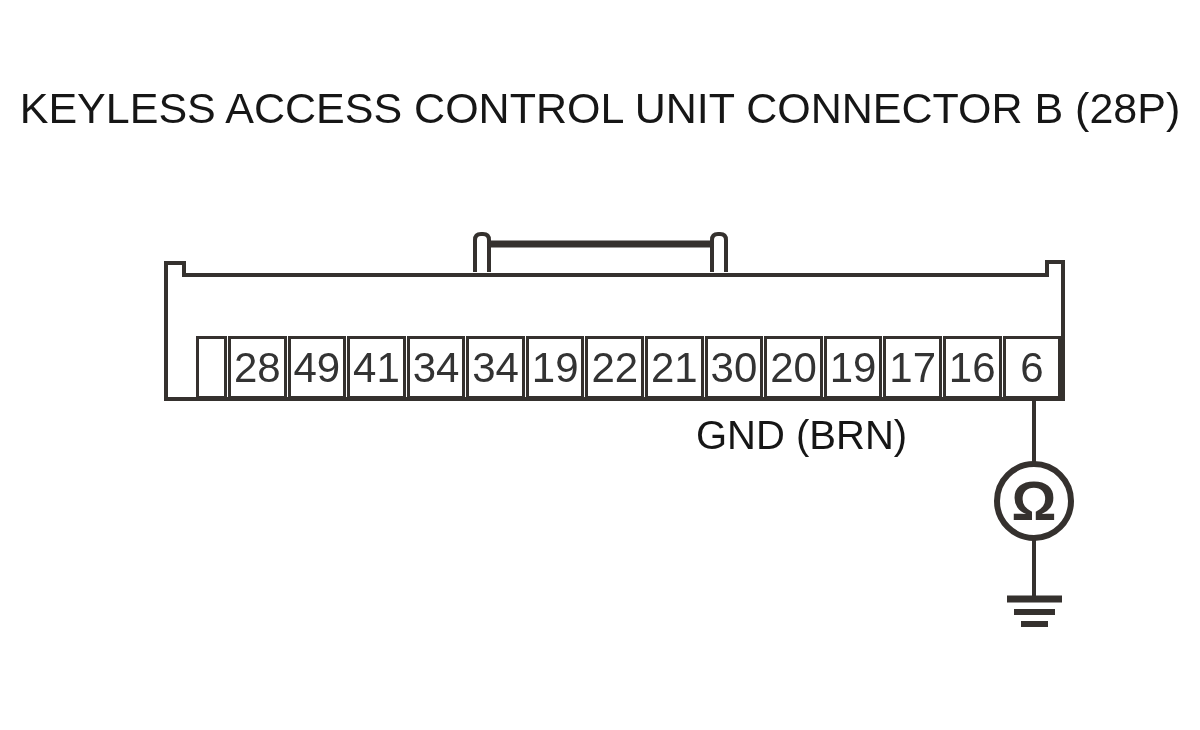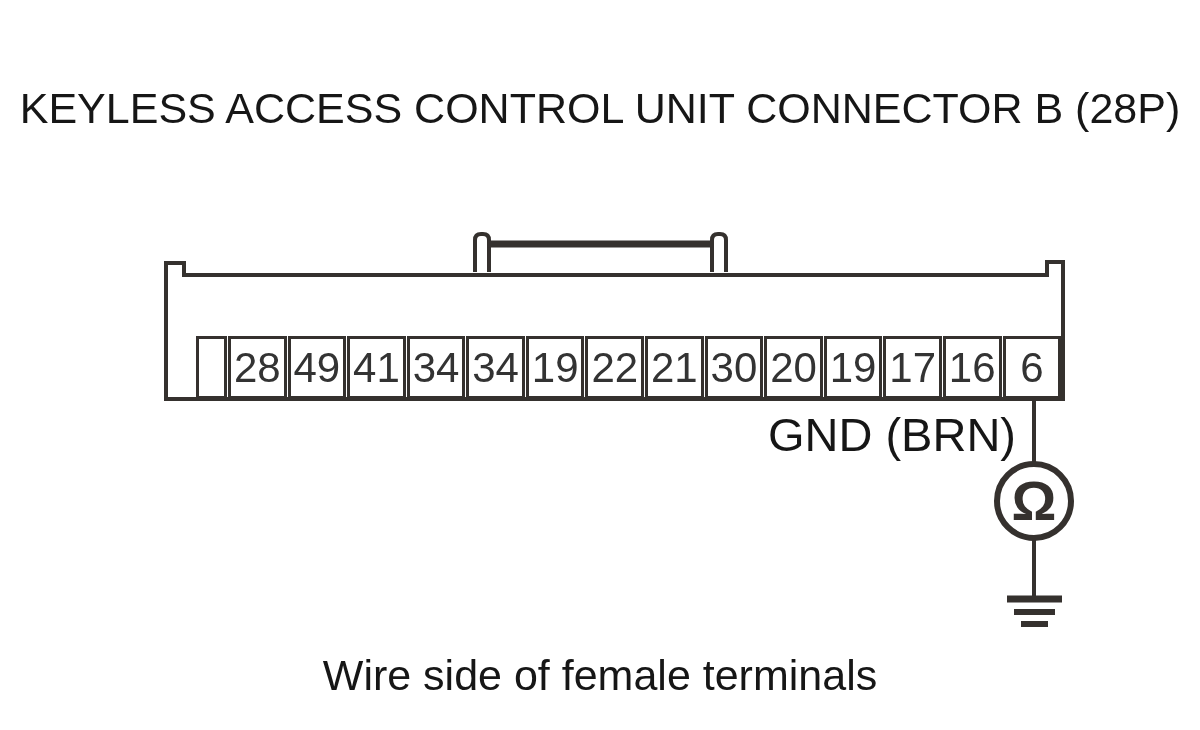--- a/index.html
+++ b/index.html
@@ -69,22 +69,21 @@
     color: var(--pin);
     overflow: hidden;
   }
   .pin-row-top .pin-cell.empty { flex: 0 0 30px; }
   .pin-row-bottom .pin-cell.empty { flex: 0 0 31px; }
   .gnd-label {
     position: absolute;
     left: 696px;
     top: 412px;
     width: 320px;
-    text-align: right;
-    font-size: 47px;
+    font-size: 40px;
     line-height: 46px;
     white-space: nowrap;
     color: var(--text);
   }
   .ohm-symbol {
     position: absolute;
     left: 999px;
     top: 471px;
     width: 70px;
     height: 60px;
@@ -148,15 +147,14 @@
       <div class="pin-cell">19</div>
       <div class="pin-cell">17</div>
       <div class="pin-cell">16</div>
       <div class="pin-cell">6</div>
     </div>
 
   <div class="gnd-label">GND (BRN)</div>
 
   <div class="ohm-symbol">Ω</div>
 
-  <div class="diagram-caption">Wire side of female terminals</div>
 
 </div>
 
 </body></html>

